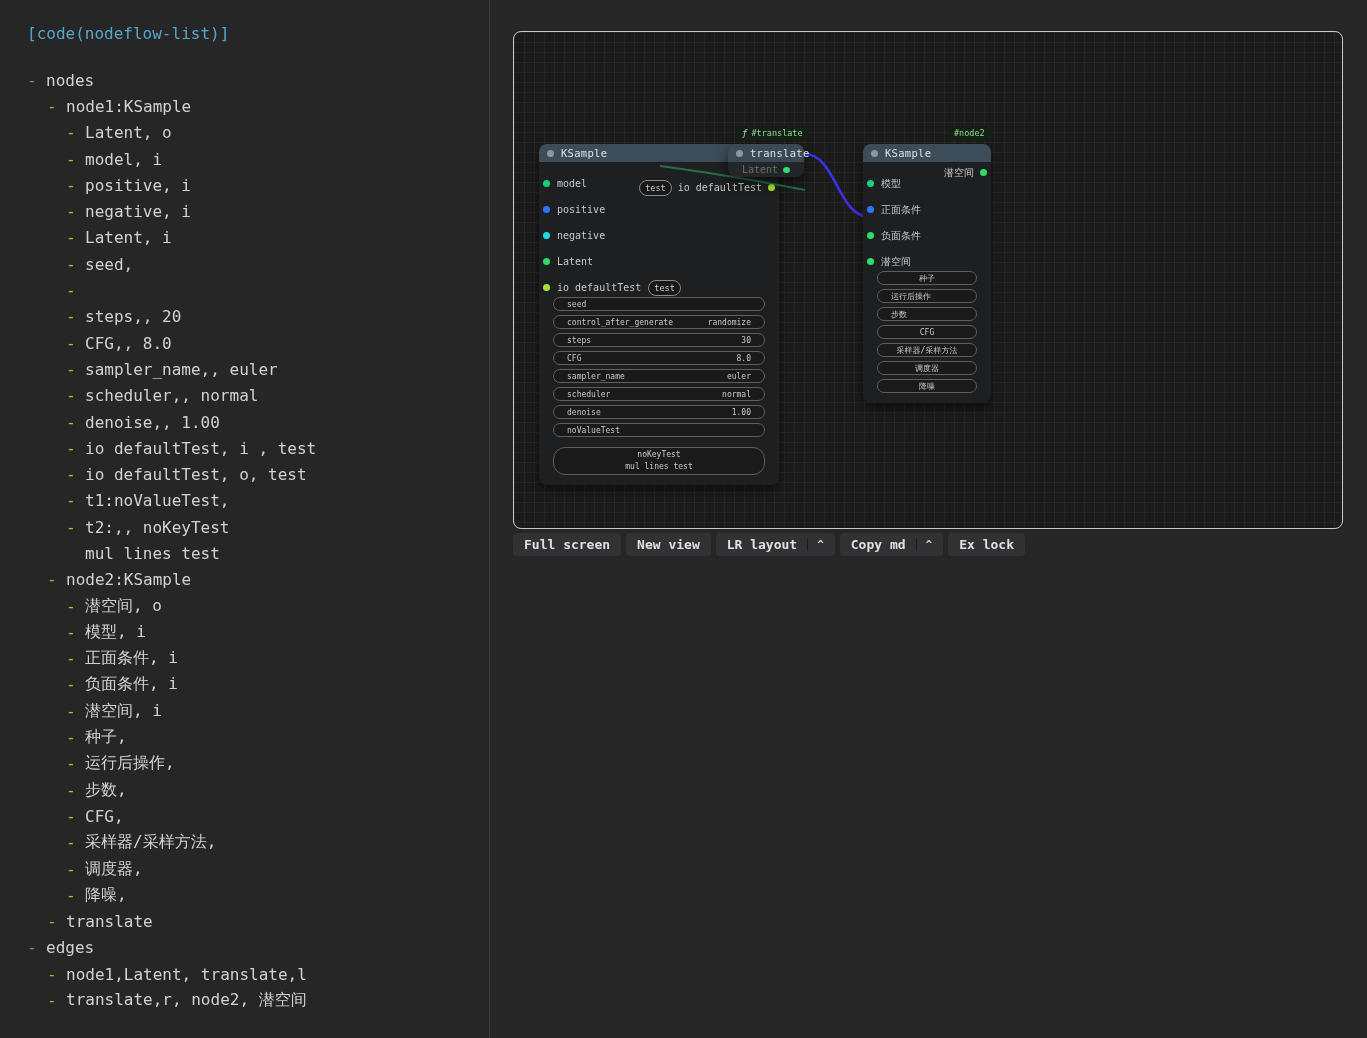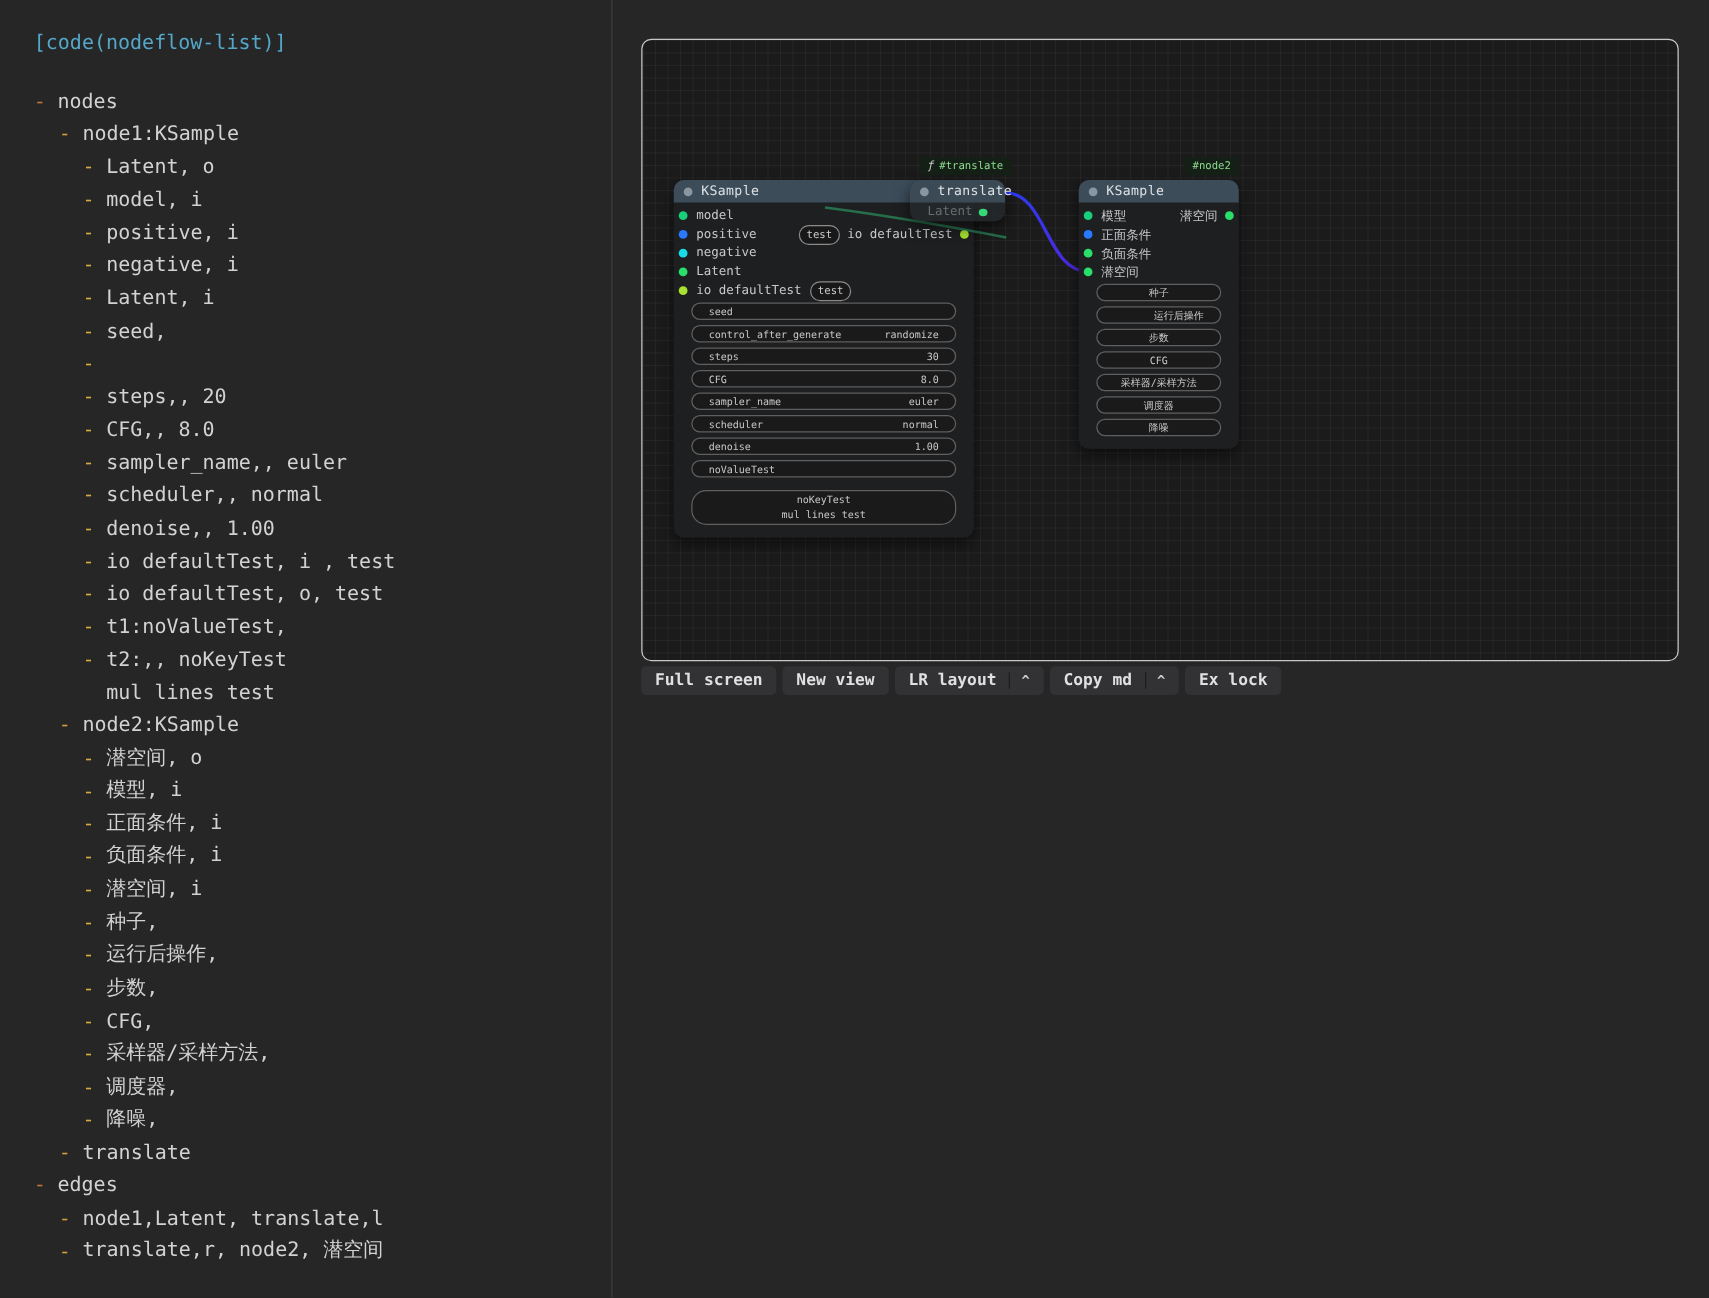--- a/index.html
+++ b/index.html
@@ -32,21 +32,21 @@
   .edges-svg { position:absolute; left:0; top:0; width:830px; height:498px; z-index:3; pointer-events:none; }
 
   .node { position:absolute; background:rgba(30,31,32,0.96); border-radius:8px;
     box-shadow:0 5px 12px rgba(0,0,0,0.55); }
   .node-header { height:18px; background:#3c4c59; border-radius:8px 8px 0 0;
     display:flex; align-items:center; padding:0 8px; gap:7px; }
   .node-header .hdot { width:7px; height:7px; border-radius:50%; background:#8b97a0; flex:0 0 7px; }
   .node-title { font-size:10.5px; color:#dce1e5; letter-spacing:0.3px; }
 
   .ports { padding-top:3px; }
-  .port-row { height:15px; display:flex; align-items:center; gap:7px; padding-left:4px; }
+  .port-row { height:15px; display:flex; align-items:center; gap:7px; padding-left:4px;margin-top:11px; }
   .pdot { width:7px; height:7px; border-radius:50%; flex:0 0 7px; }
   .port-name { font-size:10px; color:#c6c9cb; }
   .pill { font-size:8.5px; color:#cfcfcf; border:1px solid #8a8a8a; border-radius:8px;
     padding:0 5px; line-height:10px; height:16px; display:inline-flex; align-items:center; background:rgba(20,20,20,0.6); }
 
   .out-row { position:absolute; right:4px; display:flex; align-items:center; gap:6px; height:15px; }
   .out-row .port-name { font-size:10px; }
 
   .widgets { padding:2px 14px 6px 14px; }
   .wrow { height:14px; margin-bottom:4px; background:#1a1a1a; border:1px solid #5f5f5f;
@@ -385,25 +385,25 @@
       <div class="out-row" style="top:21px;">
         <span class="port-name">潜空间</span>
         <span class="pdot" style="background: rgb(42, 222, 106);"></span>
       </div>
       <div class="widgets">
 
           <div class="wrow" style="justify-content:center;">
             <span class="wlabel">种子</span>
           </div>
 
-          <div class="wrow" style="justify-content:flex-end;">
+          <div class="wrow" style="justify-content:flex-start;">
             <span class="wlabel">运行后操作</span>
           </div>
 
-          <div class="wrow" style="justify-content:center;">
+          <div class="wrow" style="justify-content:flex-start;">
             <span class="wlabel">步数</span>
           </div>
 
           <div class="wrow" style="justify-content:center;">
             <span class="wlabel">CFG</span>
           </div>
 
           <div class="wrow" style="justify-content:center;">
             <span class="wlabel">采样器/采样方法</span>
           </div>

